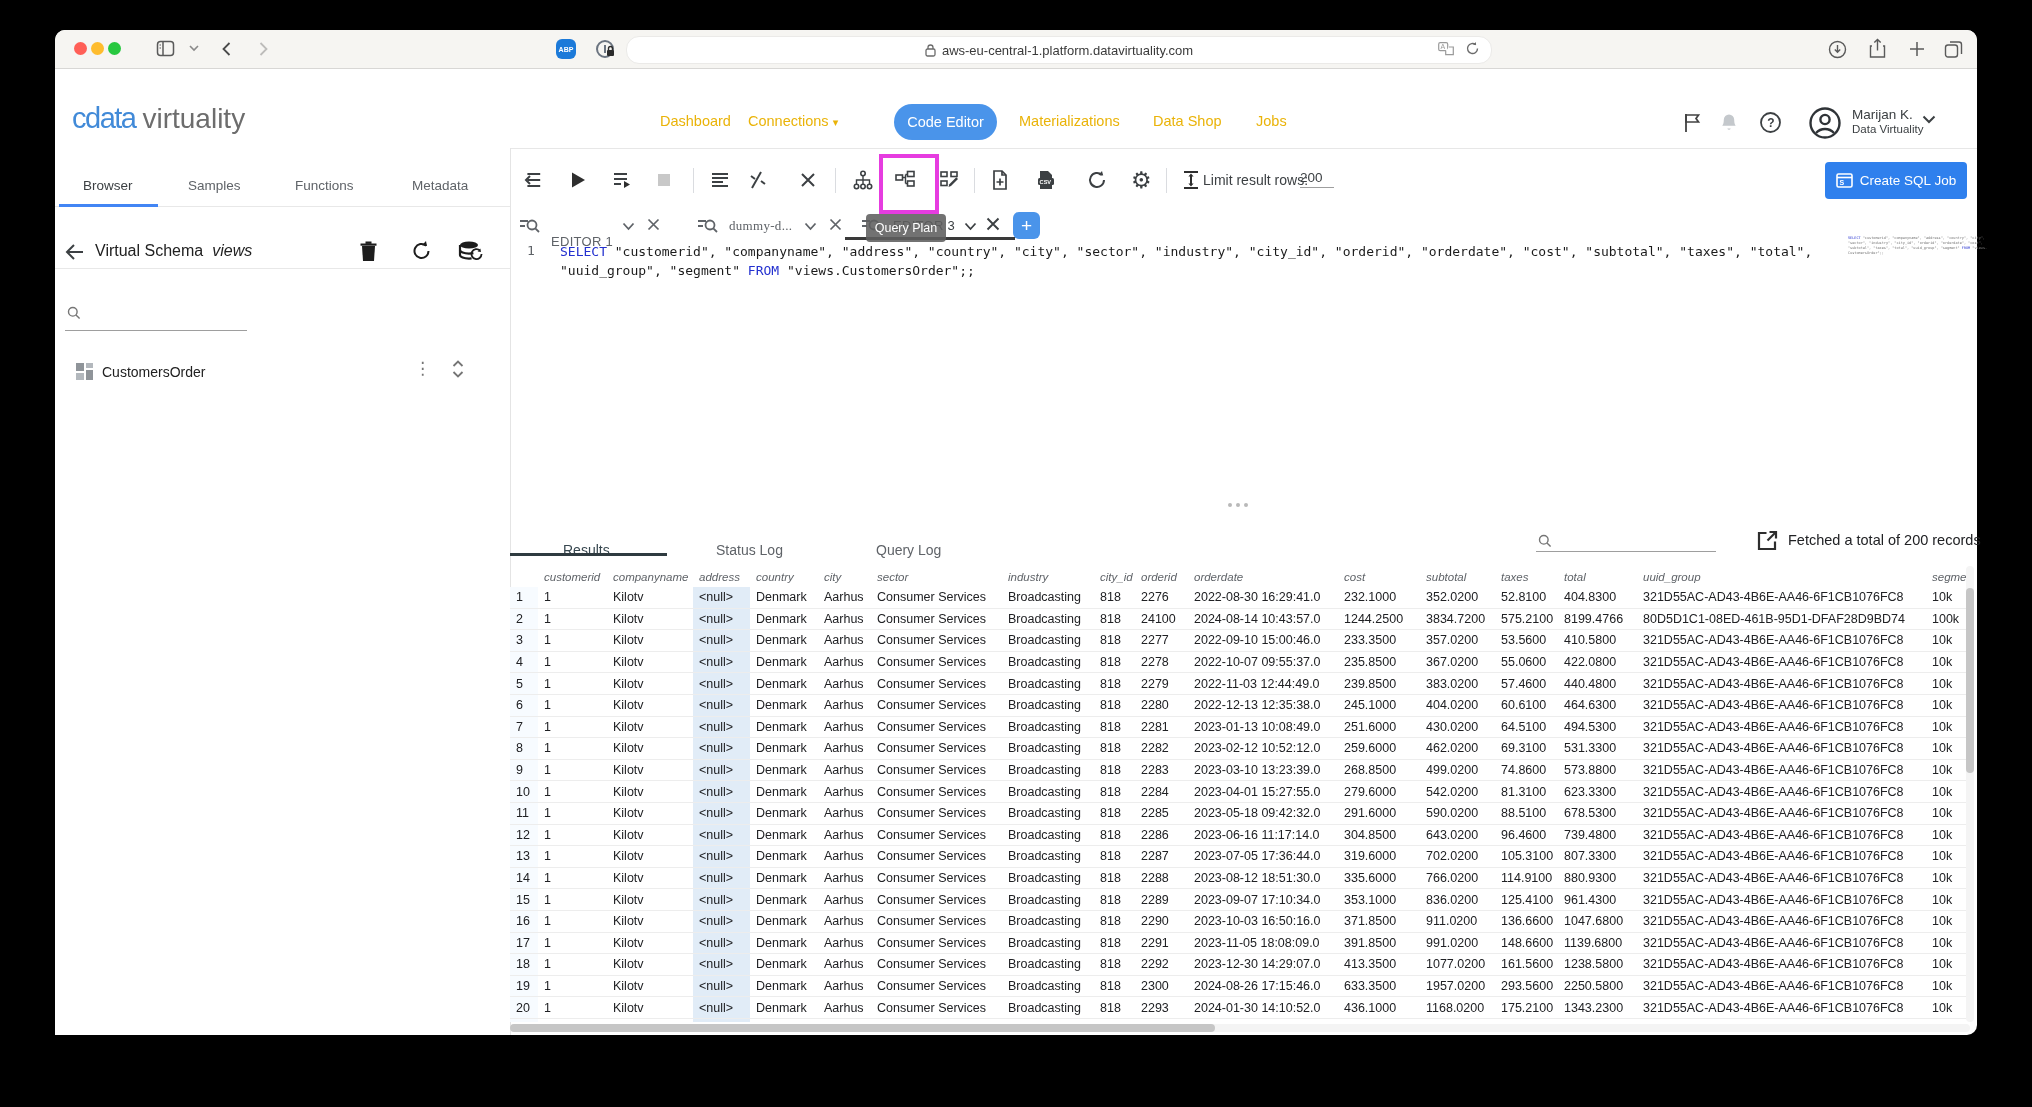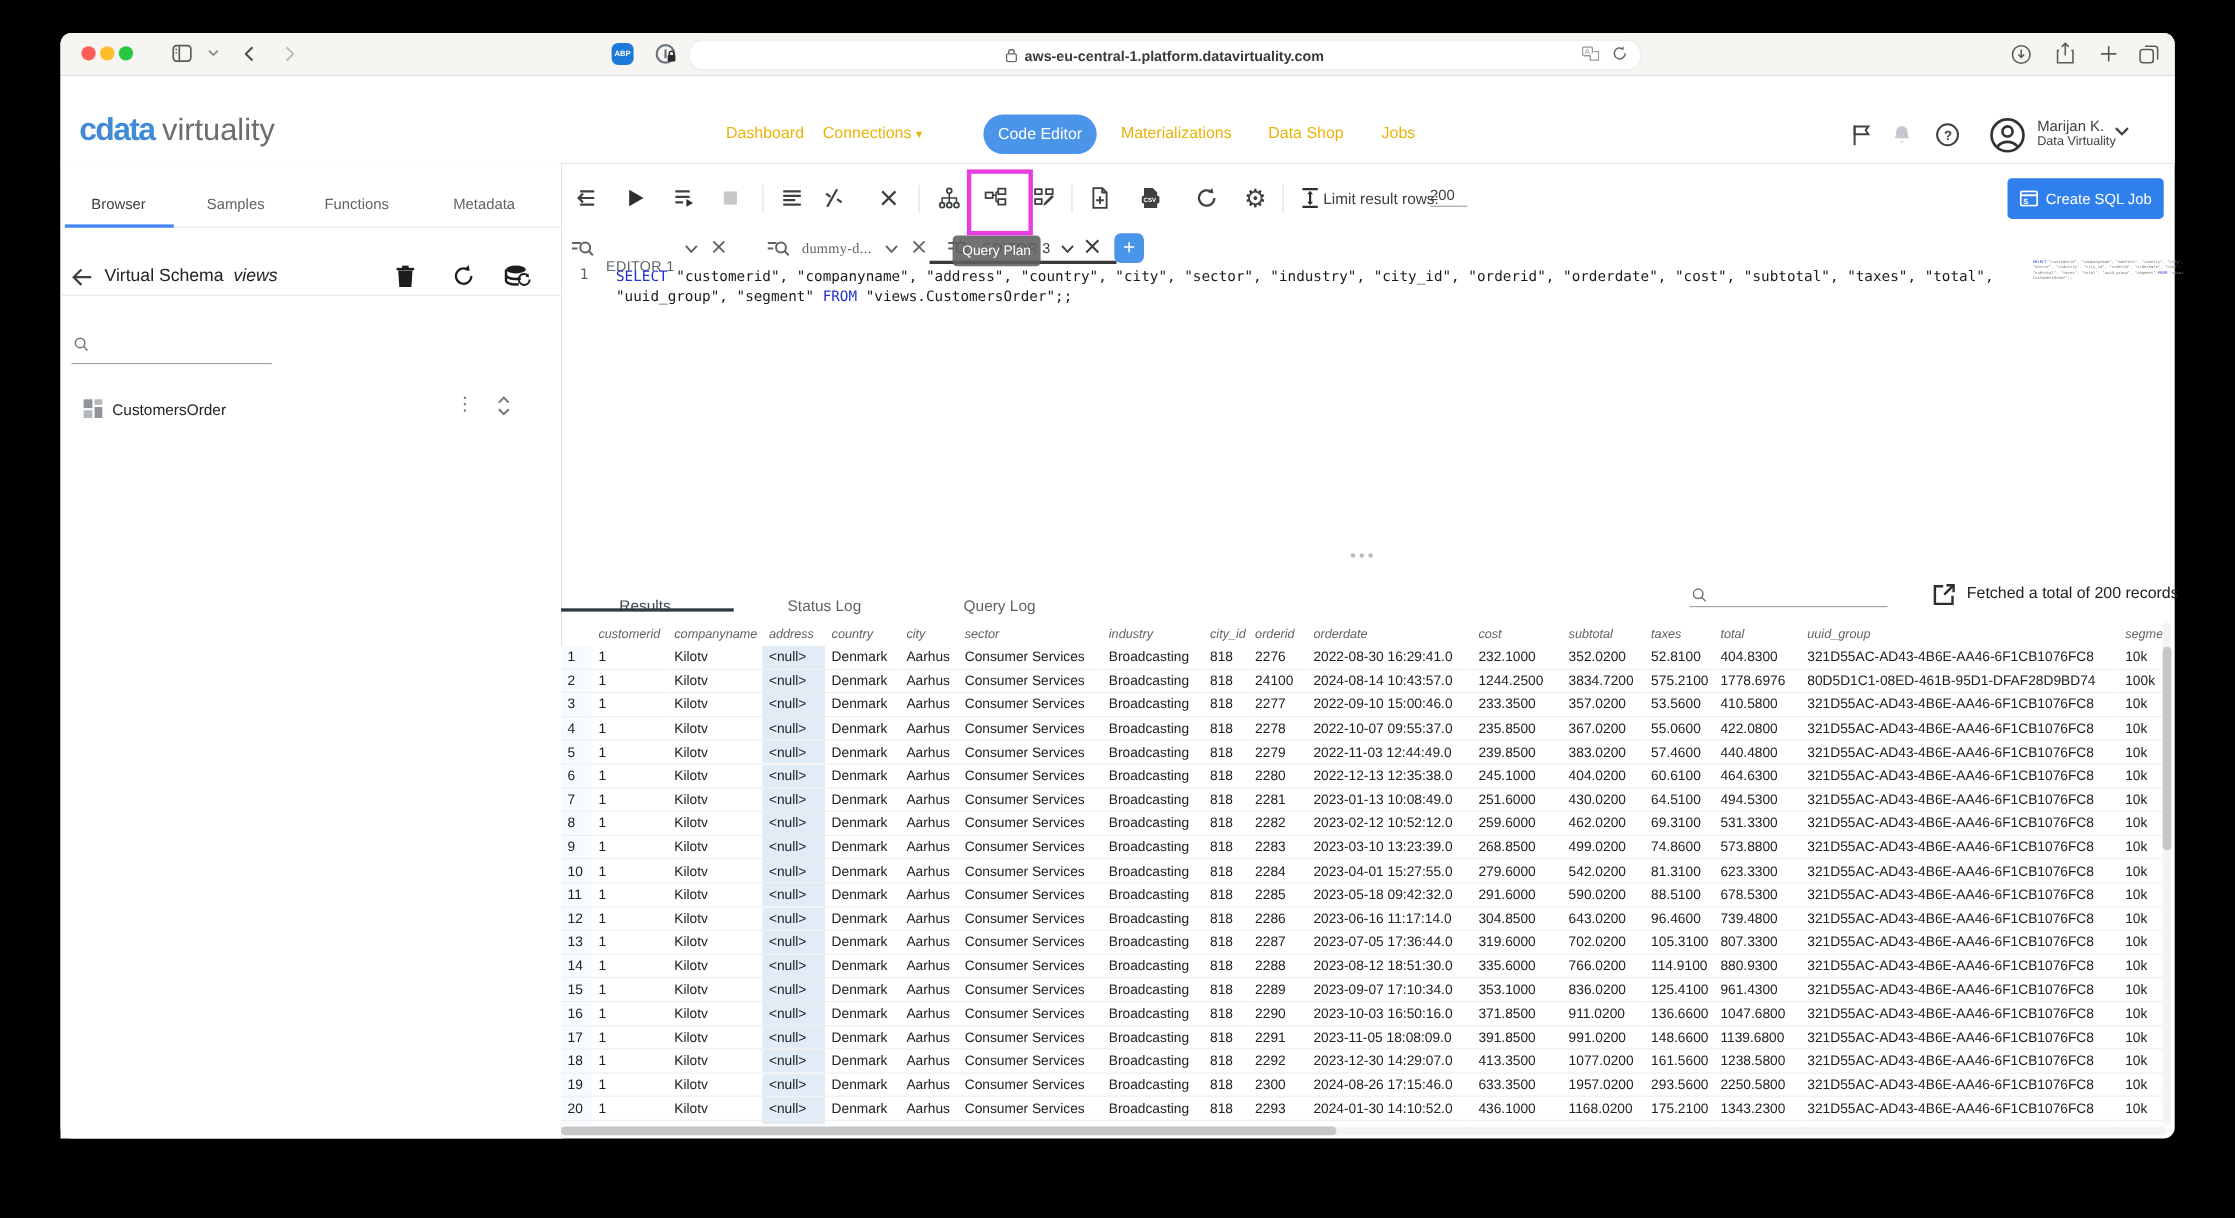--- a/index.html
+++ b/index.html
@@ -7,27 +7,27 @@
           font-family:"Liberation Sans","DejaVu Sans",sans-serif;}
   .abs{position:absolute;}
   .window{position:absolute;left:55px;top:30px;width:1922px;height:1005px;background:#fff;
           border-radius:10px;box-shadow:0 25px 70px rgba(0,0,0,.6);}
   
   .chrome{position:absolute;left:55px;top:30px;width:1922px;height:38px;background:#f6f5f2;
           border-bottom:1px solid #d8d7d5;border-radius:10px 10px 0 0;}
   .light{position:absolute;width:13px;height:13px;border-radius:50%;top:42px;}
   .urlpill{position:absolute;left:626px;top:36px;width:864px;height:26px;background:#fff;
            border:1px solid #ebeae8;border-radius:13px;display:flex;align-items:center;justify-content:center;
-           font-size:13px;color:#3a3a3a;font-weight:bold;}
+           font-size:13px;color:#3a3a3a;}
   
   .appheader{position:absolute;left:55px;top:69px;width:1922px;height:79px;background:#fff;border-bottom:1px solid #e7e7e7;}
   .navitem{position:absolute;top:113px;font-size:14.5px;color:#eab308;cursor:pointer;white-space:nowrap;}
   .navpill{position:absolute;left:894px;top:104px;width:103px;height:36px;background:#4a94ea;border-radius:18px;
            color:#fff;font-size:14.5px;display:flex;align-items:center;justify-content:center;}
-  .logo1{font-size:29px;font-weight:700;color:#418ad8;letter-spacing:-1.5px;}
+  .logo1{font-size:29px;font-weight:400;color:#418ad8;letter-spacing:-1.5px;}
   .logo2{font-size:28px;font-weight:400;color:#6d6d6d;margin-left:7px;}
   .uname{font-size:13.5px;color:#3c4043;line-height:16px;}
   .uorg{font-size:11.5px;color:#3c4043;line-height:13px;}
   
   .sbtab{position:absolute;top:178px;font-size:13.5px;color:#5f6368;}
   .sbtab.active{color:#3c4043;}
   .vside{position:absolute;left:55px;top:148px;width:455px;height:887px;background:#fff;border-right:1px solid #e4e4e4;}
   
   .ticon{position:absolute;top:169px;width:22px;height:22px;}
   .tdivider{position:absolute;top:168px;width:1px;height:25px;background:#dadce0;}
@@ -538,21 +538,21 @@
             <td>Denmark</td>
             <td>Aarhus</td>
             <td>Consumer Services</td>
             <td>Broadcasting</td>
             <td>818</td>
             <td>24100</td>
             <td>2024-08-14 10:43:57.0</td>
             <td>1244.2500</td>
             <td>3834.7200</td>
             <td>575.2100</td>
-            <td>1778.6976</td>
+            <td>8199.4766</td>
             <td>80D5D1C1-08ED-461B-95D1-DFAF28D9BD74</td>
             <td>100k</td>
           </tr>
           <tr>
             <td class="rownum">3</td>
             <td>1</td>
             <td>Kilotv</td>
             <td class="nullcell">&lt;null&gt;</td>
             <td>Denmark</td>
             <td>Aarhus</td>

